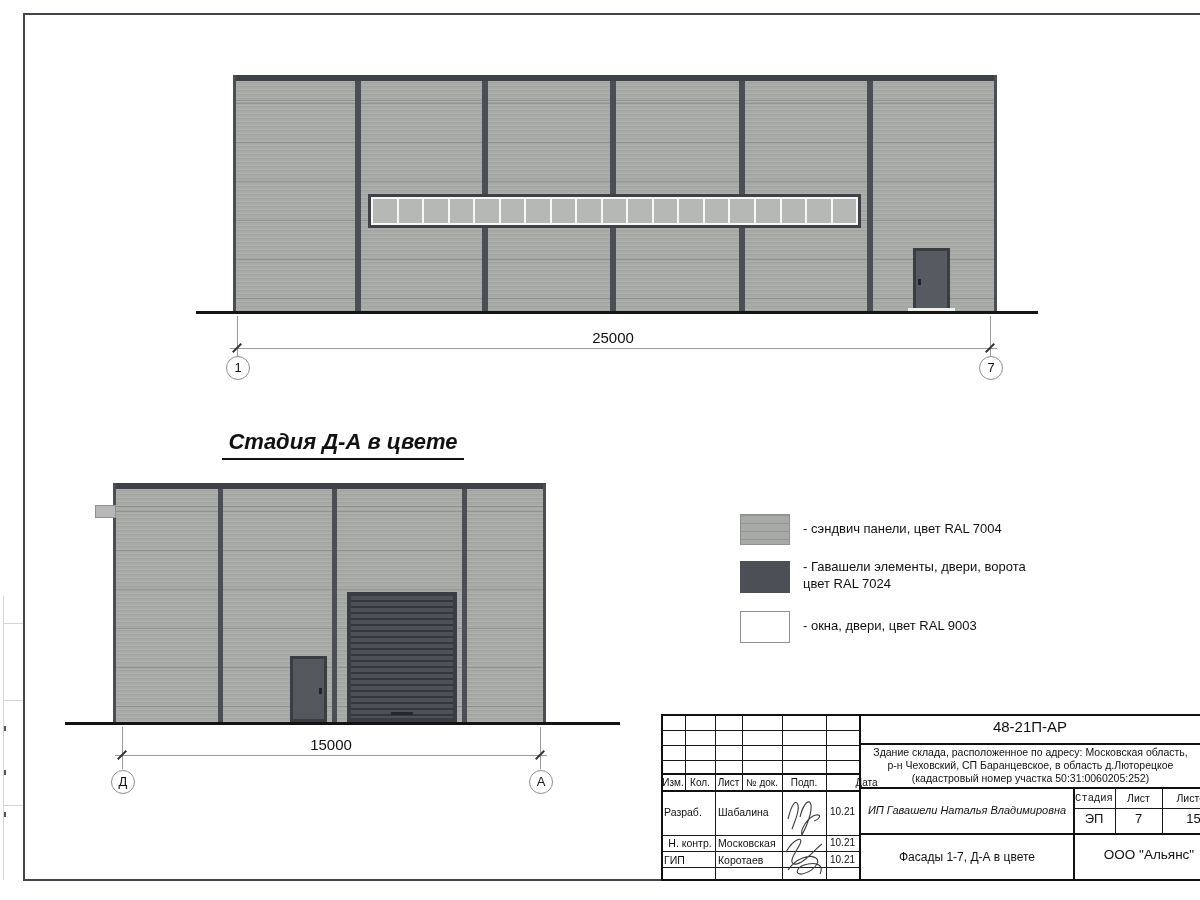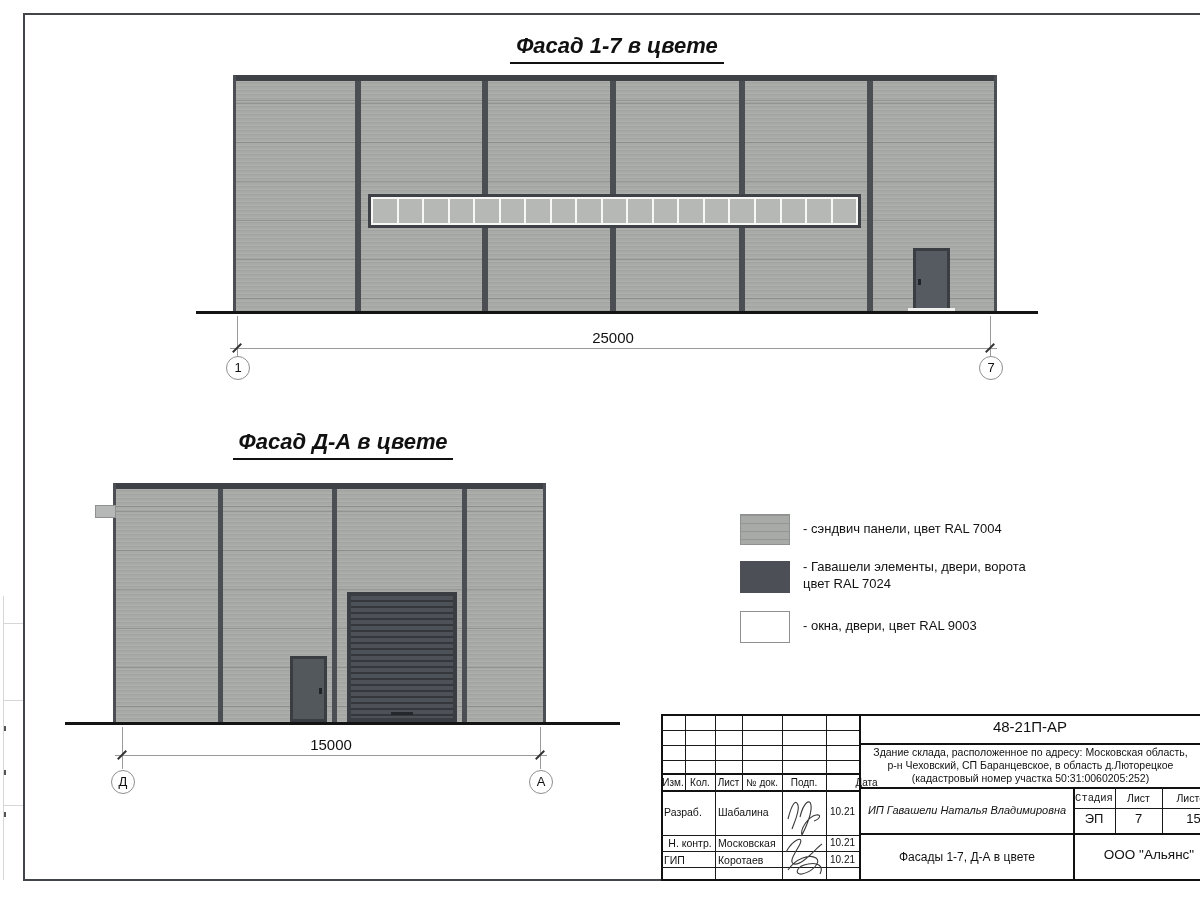--- a/index.html
+++ b/index.html
@@ -66,23 +66,20 @@
   <div class="frame" style="left:23px;top:13px;width:2px;height:868px;"></div>
   <div class="frame" style="left:23px;top:879px;width:1177px;height:2px;"></div>
   <div class="mline" style="left:3px;top:596px;width:1px;height:284px;"></div>
   <div class="mline" style="left:3px;top:623px;width:20px;height:1px;"></div>
   <div class="mline" style="left:3px;top:700px;width:20px;height:1px;"></div>
   <div class="mline" style="left:3px;top:805px;width:20px;height:1px;"></div>
   <div class="mmark" style="left:4px;top:726px;"></div>
   <div class="mmark" style="left:4px;top:770px;"></div>
   <div class="mmark" style="left:4px;top:812px;"></div>
 
-  <div class="ftitle" style="left:417px;top:33px;width:400px;">
-    <span>Фасад 1-7 в цвете</span>
-  </div>
 
   <div class="facade" style="left:233px;top:75px;width:764px;height:237px;">
     <div class="coping"></div>
     <div class="sidewall" style="left:0;"></div>
     <div class="sidewall" style="right:0;"></div>
     <div class="mullion" style="left:122px;"></div>
     <div class="mullion" style="left:249px;"></div>
     <div class="mullion" style="left:377px;"></div>
     <div class="mullion" style="left:506px;"></div>
     <div class="mullion" style="left:634px;"></div>
@@ -118,21 +115,21 @@
   <div class="extline" style="left:237px;top:316px;height:42px;"></div>
   <div class="extline" style="left:990px;top:316px;height:42px;"></div>
   <div class="dimline" style="left:230px;top:348px;width:767px;"></div>
   <div class="tick" style="left:231px;top:347px;"></div>
   <div class="tick" style="left:984px;top:347px;"></div>
   <div class="dimlabel" style="left:563px;top:329px;width:100px;">25000</div>
   <div class="axiscircle" style="left:226px;top:356px;">1</div>
   <div class="axiscircle" style="left:979px;top:356px;">7</div>
 
   <div class="ftitle" style="left:143px;top:429px;width:400px;">
-    <span>Фасад Д-А в цвете</span>
+    <span>Стадия Д-А в цвете</span>
   </div>
 
   <div class="facade" style="left:113px;top:483px;width:433px;height:239px;">
     <div class="coping"></div>
     <div class="sidewall" style="left:0;"></div>
     <div class="sidewall" style="right:0;"></div>
     <div class="mullion2" style="left:105px;"></div>
     <div class="mullion2" style="left:219px;"></div>
     <div class="mullion2" style="left:349px;"></div>
     <div class="door" style="left:177px;top:173px;width:37px;height:66px;background:#53585d;">

